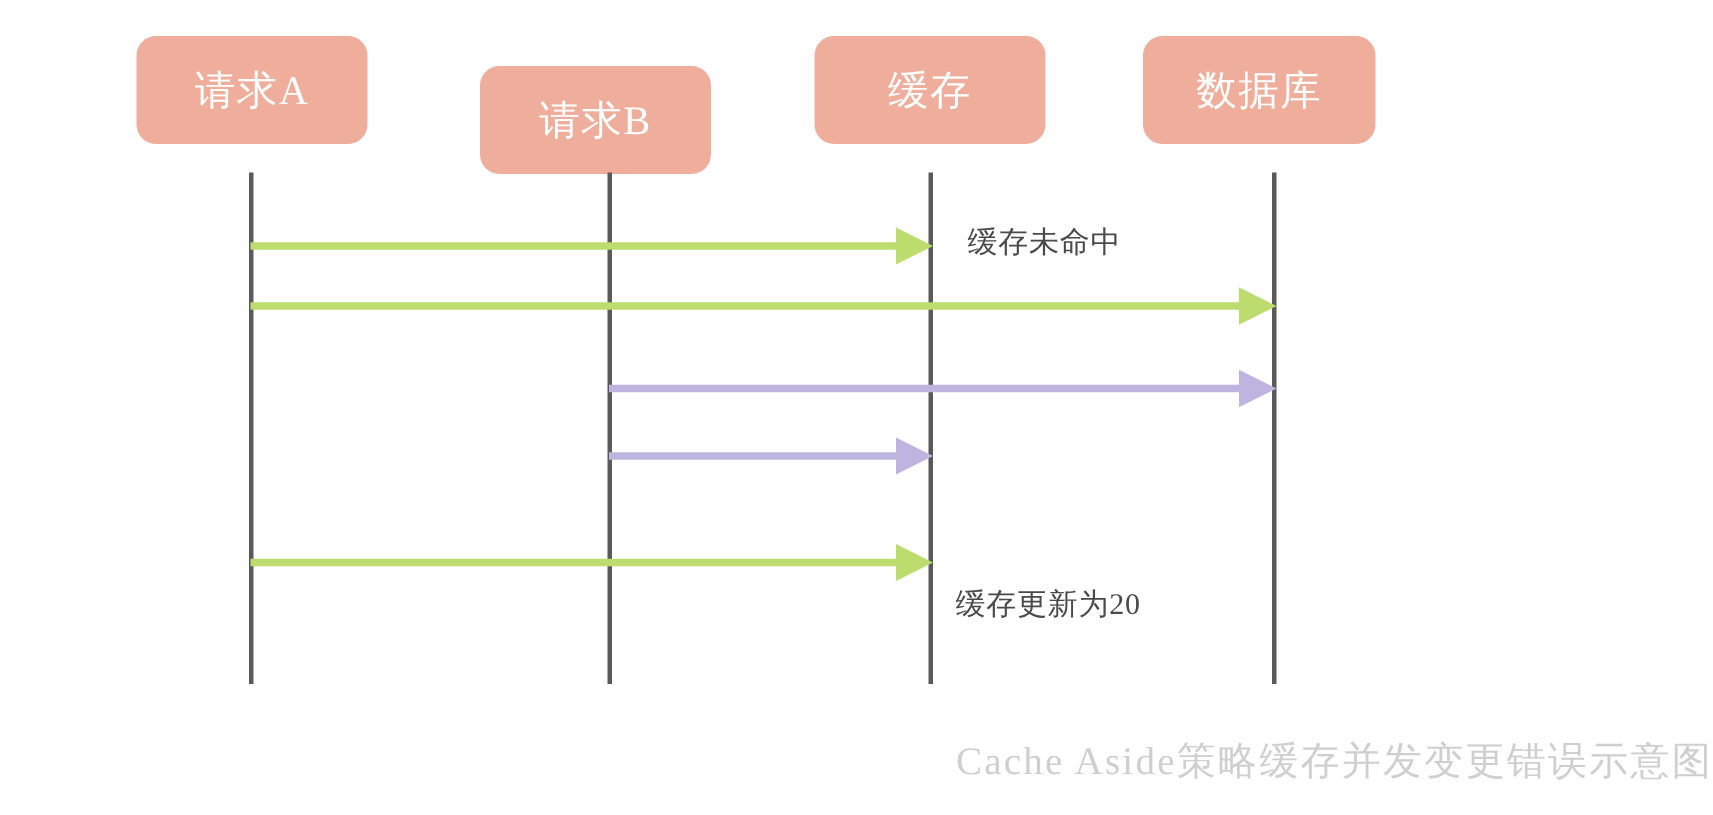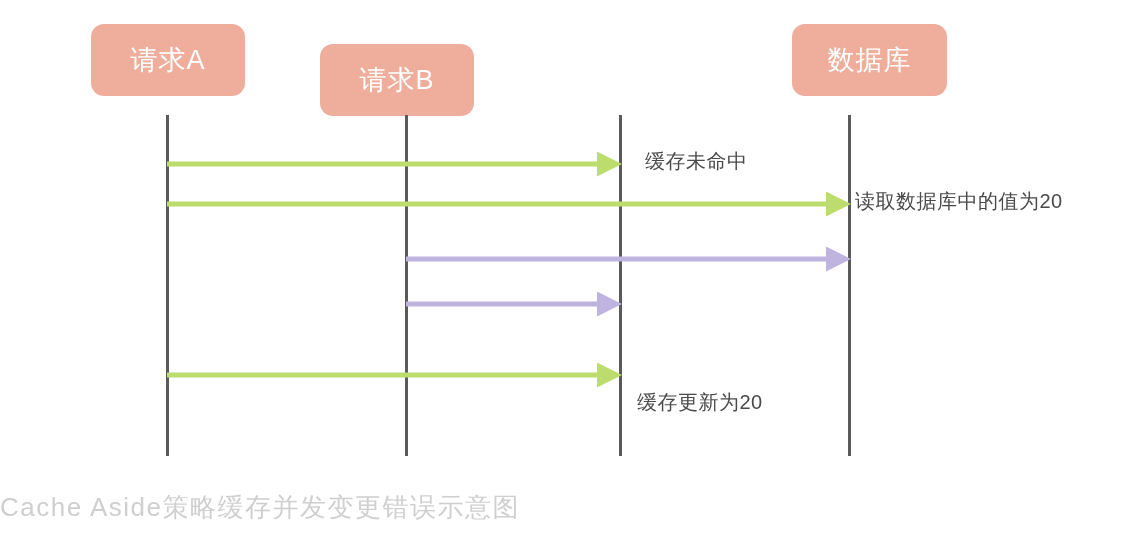--- a/index.html
+++ b/index.html
@@ -6,21 +6,21 @@
     margin: 0;
     padding: 0;
     background: #ffffff;
   }
   #canvas {
     position: relative;
     width: 1142px;
     height: 543px;
     background: #ffffff;
     overflow: hidden;
-    font-family: Liberation Sans, sans-serif;
+    font-family: Liberation Serif, serif;
   }
   .actor-box {
     position: absolute;
     display: flex;
     align-items: center;
     justify-content: center;
     background: #efae9b;
     border-radius: 13px;
     color: #ffffff;
     font-size: 27px;
@@ -36,21 +36,21 @@
   .msg-label {
     position: absolute;
     color: #4a4a4a;
     font-size: 20px;
     white-space: nowrap;
     letter-spacing: 0.5px;
   }
   .caption {
     position: absolute;
     width: 100%;
-    text-align: left;
+    text-align: right;
     color: #cfcfcf;
     font-size: 26px;
     letter-spacing: 1.5px;
   }
   svg.arrows {
     position: absolute;
     left: 0;
     top: 0;
     width: 1142px;
     height: 543px;
@@ -61,21 +61,24 @@
 <body>
 
 <div id="canvas">
 
   <div class="actor-box" style="left:91px; top:24px; width:154px; height:72px;">
     <span>请求A</span>
   </div>
   <div class="actor-box" style="left:320px; top:24px; width:154px; height:72px;margin-top:20px;">
     <span>请求B</span>
   </div>
-  <div class="actor-box" style="left:792px; top:24px; width:155px; height:72px;">
+  <div class="actor-box" style="left:543px; top:24px; width:154px; height:72px;">
+    <span>缓存</span>
+  </div>
+  <div class="actor-box" style="left:762px; top:24px; width:155px; height:72px;">
     <span>数据库</span>
   </div>
 
   <div class="lifeline" style="left:166px; top:115px; height:341px;"></div>
   <div class="lifeline" style="left:405px; top:115px; height:341px;"></div>
   <div class="lifeline" style="left:619px; top:115px; height:341px;"></div>
   <div class="lifeline" style="left:848px; top:115px; height:341px;"></div>
 
   <svg class="arrows" viewBox="0 0 1142 543">
     <defs>
@@ -93,21 +96,20 @@
 
     <line x1="406" y1="259" x2="842" y2="259" stroke="#bfb4e0" stroke-width="5" marker-end="url(#head-purple)"></line>
 
     <line x1="406" y1="304" x2="613" y2="304" stroke="#bfb4e0" stroke-width="5" marker-end="url(#head-purple)"></line>
 
     <line x1="167" y1="375" x2="613" y2="375" stroke="#bcdc6e" stroke-width="5" marker-end="url(#head-green)"></line>
   </svg>
 
   <div class="msg-label" style="left:645px; top:148px;">缓存未命中</div>
 
-  <div class="msg-label" style="left:855px; top:188px;">读取数据库中的值为20</div>
 
 
 
   <div class="msg-label" style="left:637px; top:359px;margin-top:30px;">缓存更新为20</div>
 
   <div class="caption" style="top:490px; left:0;">Cache Aside策略缓存并发变更错误示意图</div>
 
 </div>
 
 </body></html>

